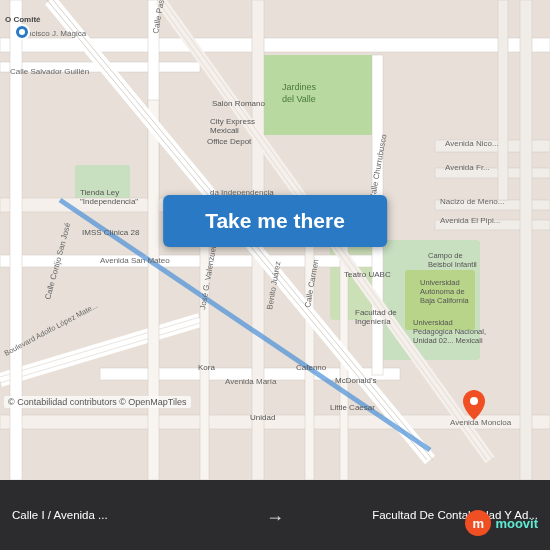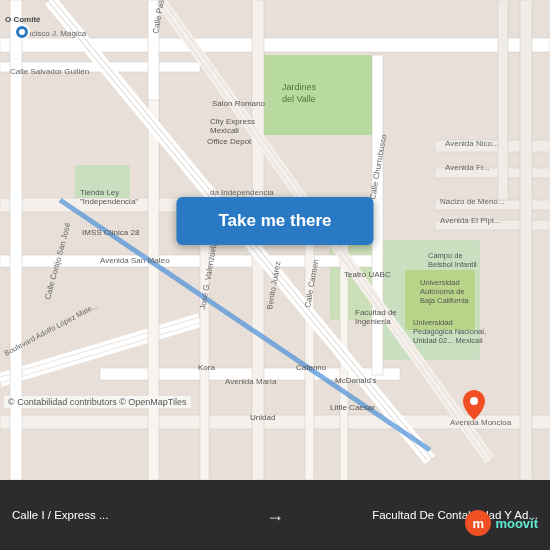--- a/index.html
+++ b/index.html
@@ -25,21 +25,21 @@
     #take-me-there-btn {
       position: absolute;
       left: 50%;
       top: 46%;
       transform: translate(-50%, -50%);
       background: #2979c4;
       color: white;
       border: none;
       border-radius: 6px;
       padding: 14px 42px;
-      font-size: 17px;
+      font-size: 21px;
       font-weight: bold;
       cursor: pointer;
       white-space: nowrap;
       box-shadow: 0 2px 8px rgba(0,0,0,0.35);
       z-index: 10;
     }
 
     
     #bottom-bar {
       position: absolute;
@@ -240,21 +240,21 @@
 
   <button id="take-me-there-btn">Take me there</button>
 
   <div id="attribution">
     <span>© Contabilidad contributors © OpenMapTiles</span>
   </div>
 
 </div>
 
 <div id="bottom-bar">
-  <span class="bottom-text left">Calle I / Express ...</span>
+  <span class="bottom-text left">Calle I / Avenida ...</span>
   <span class="bottom-arrow">→</span>
   <span class="bottom-text right">Facultad De Contabilidad Y Ad...</span>
 
   <div id="moovit-logo">
     <div class="moovit-icon">
       <span>m</span>
     </div>
     <span class="moovit-text">moovit</span>
   </div>
 </div>

